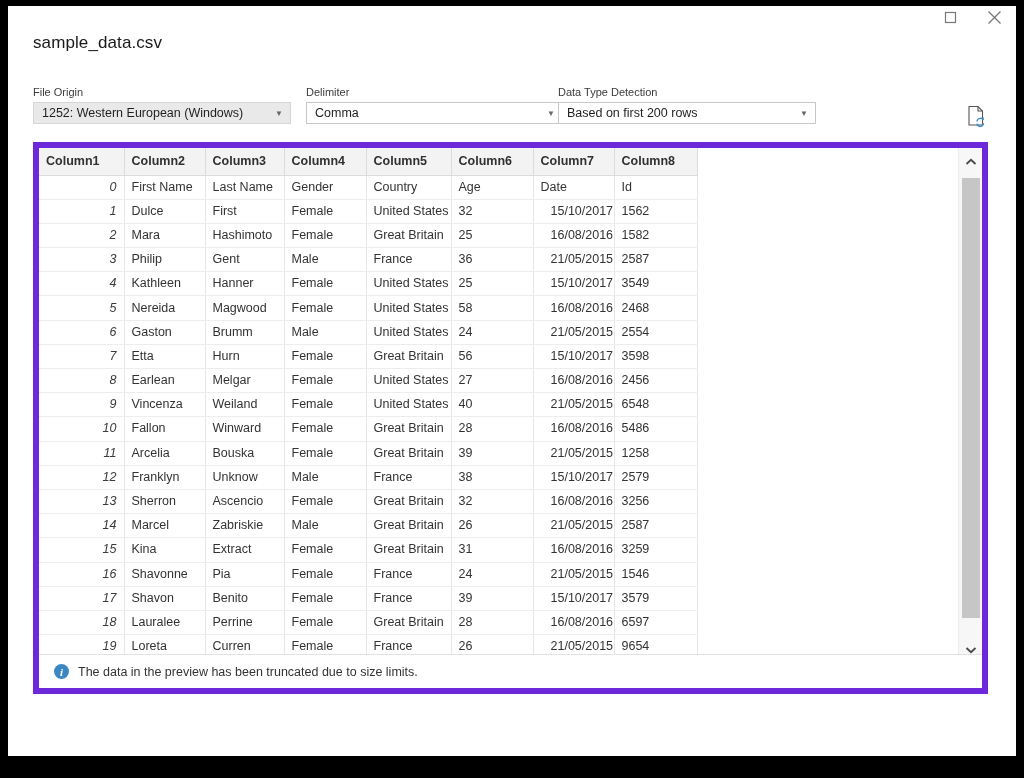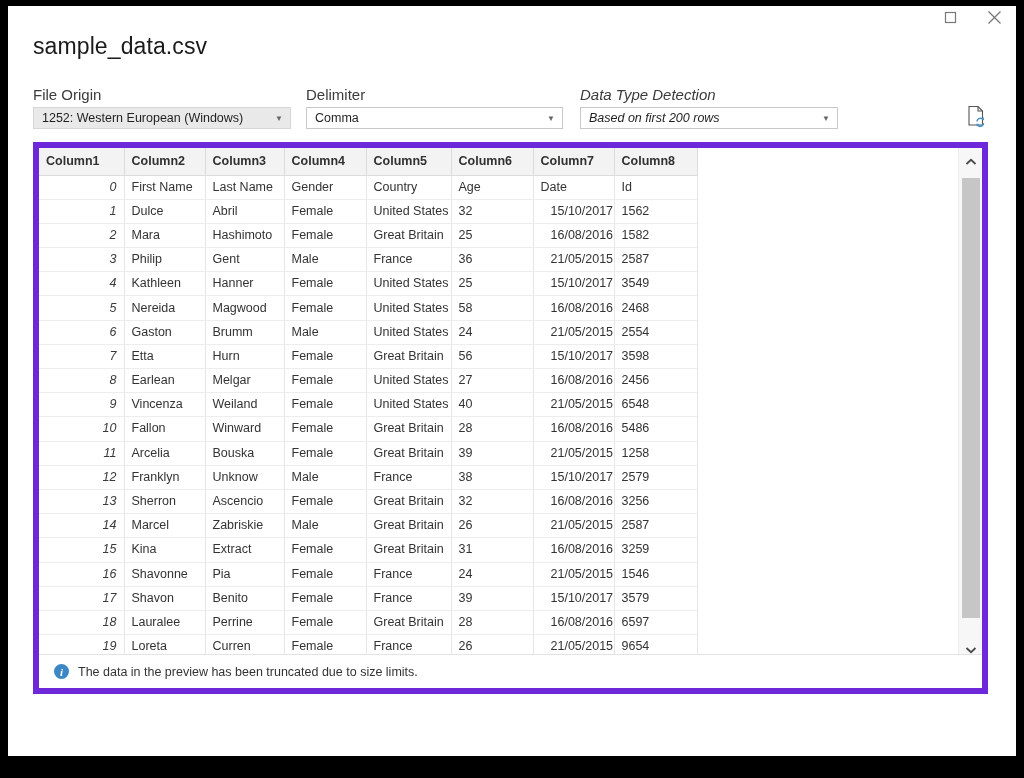--- a/index.html
+++ b/index.html
@@ -41,35 +41,35 @@
     display: flex; align-items: center; justify-content: center;
     color: #6b6b6b;
     background: transparent;
   }
   .winbtn svg { display: block; }
 
   
   .filetitle {
     position: absolute;
     left: 25px; top: 27px;
-    font-size: 23px;
+    font-size: 17px;
     color: #1a1a1a;
     letter-spacing: 0.1px;
     white-space: nowrap;
   }
 
   
   .optrow {
     position: absolute;
     left: 0; top: 80px;
     width: 1008px; height: 46px;
   }
   .optgroup { position: absolute; }
   .optlabel {
-    font-size: 15px;
+    font-size: 11px;
     color: #3b3b3b;
     margin-bottom: 4px;
     white-space: nowrap;
   }
   .combo {
     height: 22px;
     border: 1px solid #c8c8c8;
     display: flex;
     align-items: center;
     font-size: 12.5px;
@@ -276,21 +276,21 @@
       </div>
 
       <div class="optgroup" style="left:298px; top:0; width:257px;">
         <div class="optlabel">Delimiter</div>
         <div class="combo">
           <span class="ctext">Comma</span>
           <span class="carrow">▼</span>
         </div>
       </div>
 
-      <div class="optgroup" style="left:572px; top:0; width:258px;font-style:italic;">
+      <div class="optgroup" style="left:550px; top:0; width:258px;">
         <div class="optlabel">Data Type Detection</div>
         <div class="combo">
           <span class="ctext">Based on first 200 rows</span>
           <span class="carrow">▼</span>
         </div>
       </div>
 
     </div>
 
     <div class="refreshicon">
@@ -339,21 +339,21 @@
                 <td>Last Name</td>
                 <td>Gender</td>
                 <td>Country</td>
                 <td>Age</td>
                 <td>Date</td>
                 <td>Id</td>
               </tr>
             <tr>
                 <td class="idx">1</td>
                 <td>Dulce</td>
-                <td>Abril</td>
+                <td>First</td>
                 <td>Female</td>
                 <td>United States</td>
                 <td>32</td>
                 <td class="rt">15/10/2017</td>
                 <td>1562</td>
               </tr>
             <tr>
                 <td class="idx">2</td>
                 <td>Mara</td>
                 <td>Hashimoto</td>

